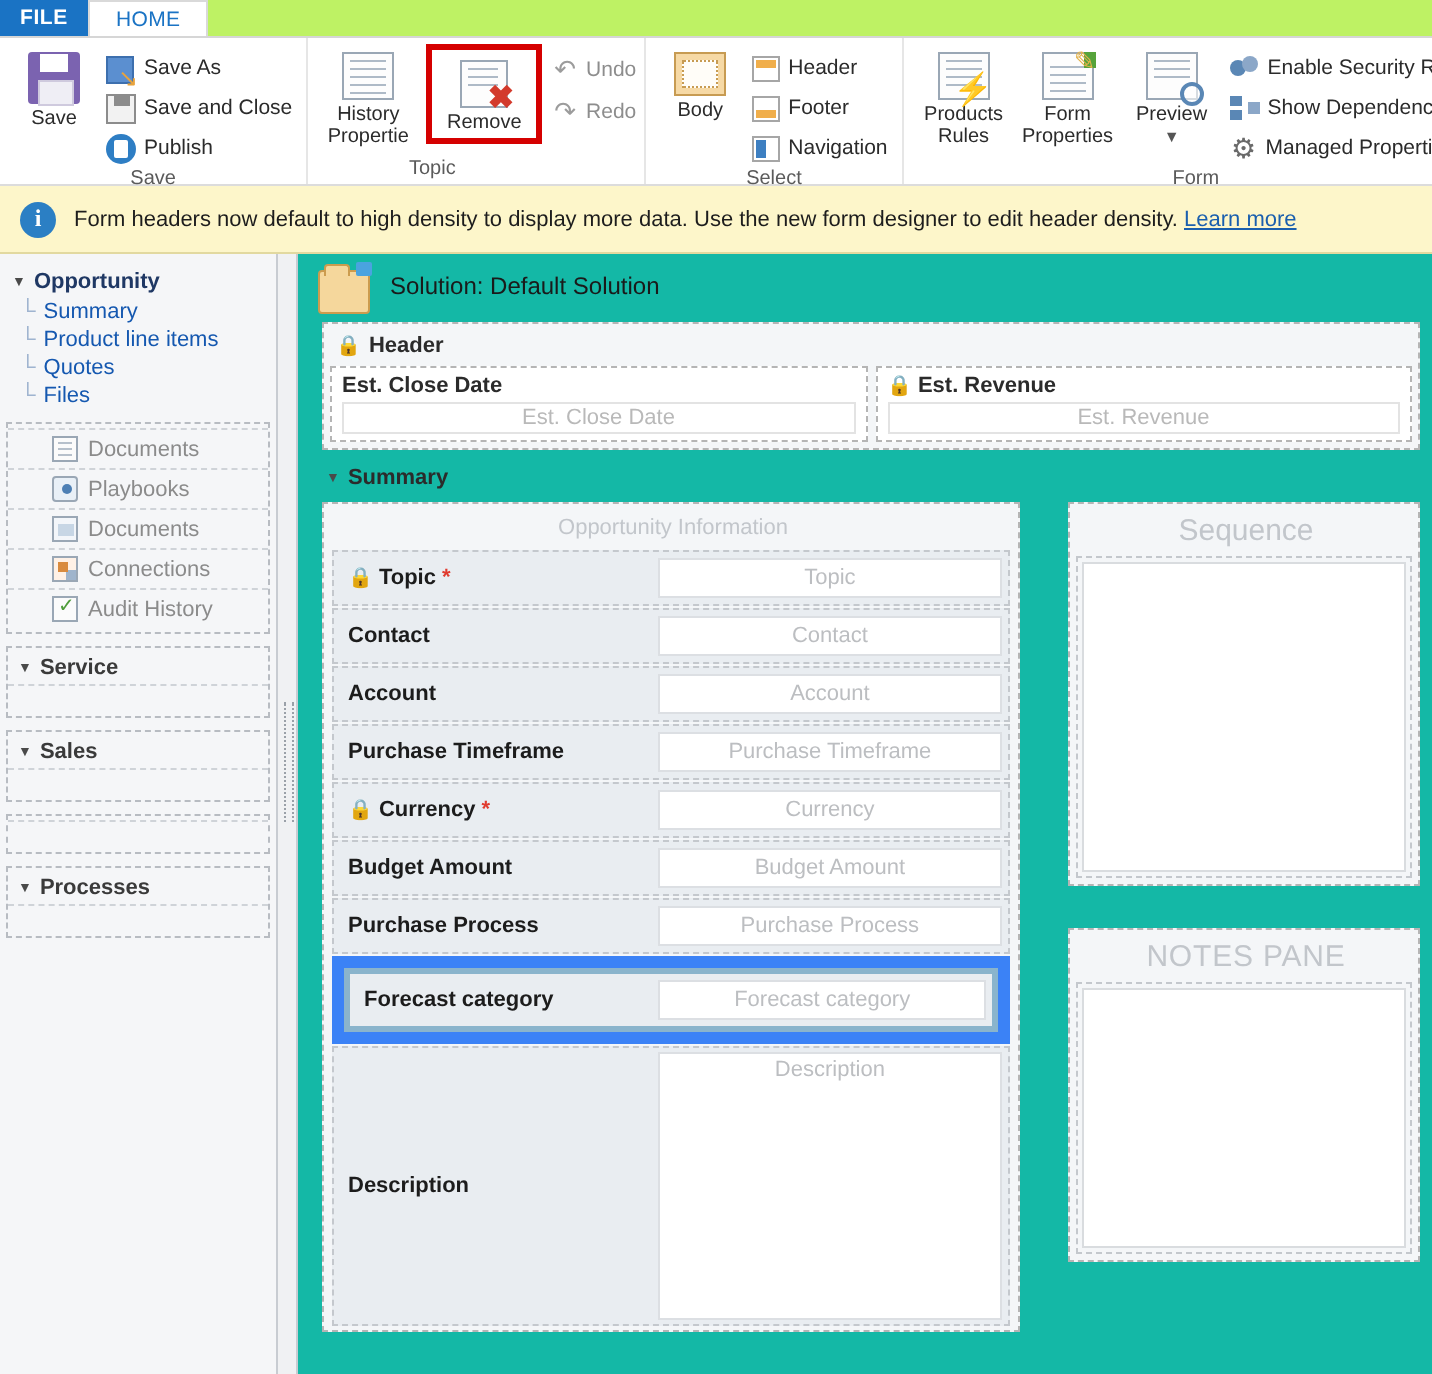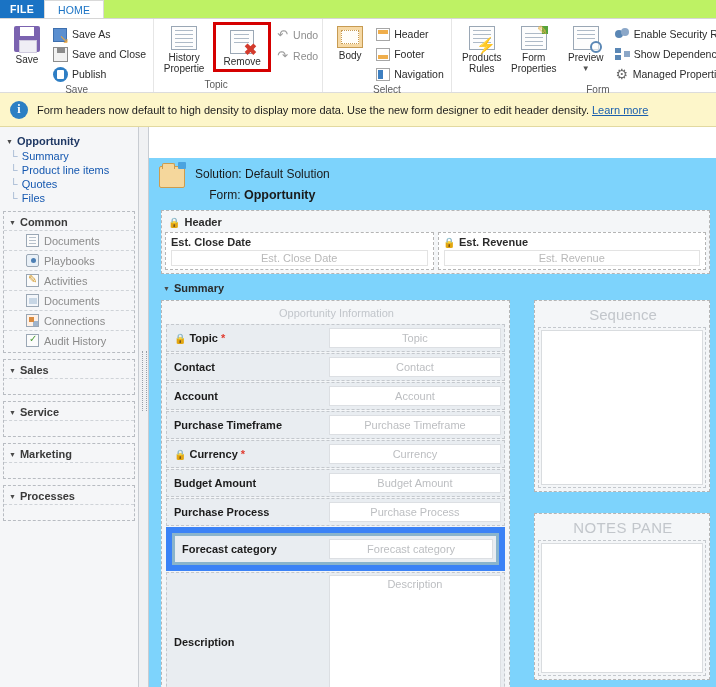--- a/index.html
+++ b/index.html
@@ -256,24 +256,23 @@
     position: absolute;
     left: 3px; top: 40%;
     width: 3px; height: 60px;
     border-left: 1px dotted #9aa0a8;
     border-right: 1px dotted #9aa0a8;
   }
 
   
   .canvas {
     flex: 1;
-    background: #7dd3fc;
+    background: #14b8a6;
     overflow: hidden;
     position: relative;
-    margin-top: 31px;
   }
   .sol-head {
     display: flex; gap: 10px;
     padding: 6px 0 4px 10px;
     align-items: flex-start;
   }
   .folder-ico {
     width: 26px; height: 22px;
     background: #f5d79c; border: 1px solid #cc9c4e;
     border-radius: 2px; position: relative; flex: none;
@@ -585,94 +584,79 @@
     <div class="nav-child">
       <span class="elbow">└</span>
       <span>Quotes</span>
     </div>
     <div class="nav-child">
       <span class="elbow">└</span>
       <span>Files</span>
     </div>
 
     <div class="grp-box">
-      <div class="grp-head">
-        <span class="tri">▼</span>
-        <span>Common</span>
-      </div>
       <div class="grp-item">
         <span class="mini-ico doc"></span>
         <span>Documents</span>
       </div>
       <div class="grp-item">
         <span class="mini-ico play"></span>
         <span>Playbooks</span>
       </div>
       <div class="grp-item">
-        <span class="mini-ico act"></span>
-        <span>Activities</span>
-      </div>
-      <div class="grp-item">
         <span class="mini-ico folder"></span>
         <span>Documents</span>
       </div>
       <div class="grp-item">
         <span class="mini-ico conn"></span>
         <span>Connections</span>
       </div>
       <div class="grp-item">
         <span class="mini-ico audit"></span>
         <span>Audit History</span>
       </div>
+    </div>
+
+    <div class="grp-box">
+      <div class="grp-head">
+        <span class="tri">▼</span>
+        <span>Service</span>
+      </div>
+      <div class="grp-empty"></div>
     </div>
 
     <div class="grp-box">
       <div class="grp-head">
         <span class="tri">▼</span>
         <span>Sales</span>
       </div>
       <div class="grp-empty"></div>
     </div>
 
     <div class="grp-box">
-      <div class="grp-head">
-        <span class="tri">▼</span>
-        <span>Service</span>
-      </div>
-      <div class="grp-empty"></div>
-    </div>
-
-    <div class="grp-box">
-      <div class="grp-head">
-        <span class="tri">▼</span>
-        <span>Marketing</span>
-      </div>
       <div class="grp-empty"></div>
     </div>
 
     <div class="grp-box">
       <div class="grp-head">
         <span class="tri">▼</span>
         <span>Processes</span>
       </div>
       <div class="grp-empty"></div>
     </div>
   </div>
 
   <div class="splitter"></div>
 
   <div class="canvas">
 
     <div class="sol-head">
       <span class="folder-ico"></span>
       <div>
         <div class="sol-line">Solution: Default Solution</div>
-        <div class="sol-line2">
-          <span>Form: </span><b>Opportunity</b>
-        </div>
       </div>
     </div>
 
     <div class="section-shell">
       <div class="sect">
         <div class="sect-title">
           <span class="lock">🔒</span>
           <span>Header</span>
         </div>
         <div class="hdr-row">

